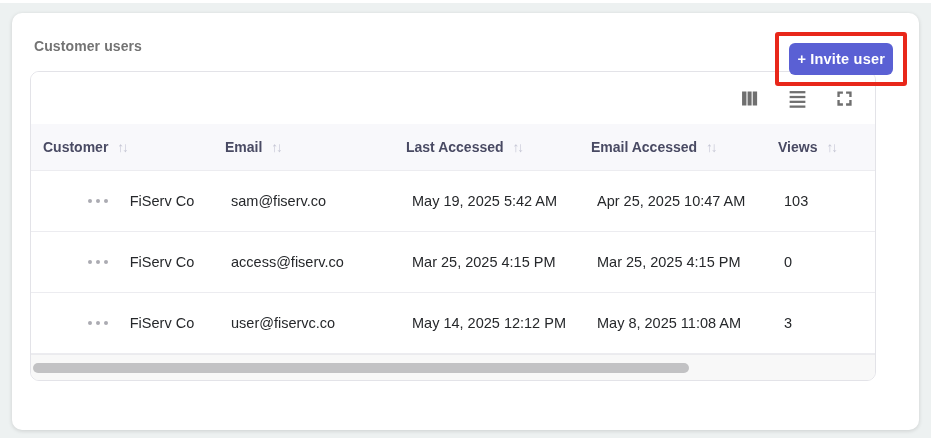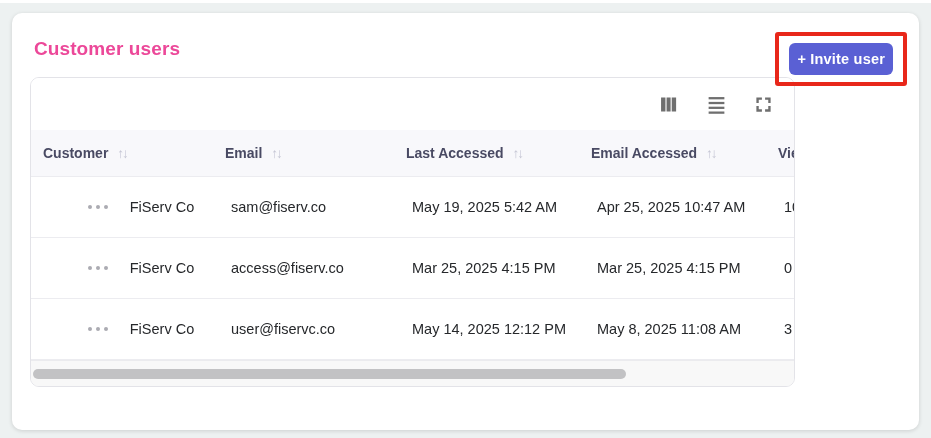--- a/index.html
+++ b/index.html
@@ -9,34 +9,34 @@
     background:#edf1f1;
     position:relative;
   }
   .top-strip { height:3px; background:#ffffff; }
   .card {
     position:absolute; left:12px; top:13px; width:907px; height:417px;
     background:#ffffff; border-radius:10px;
     box-shadow:0 1px 4px rgba(0,0,0,0.14);
   }
   .card-header { position:relative; padding:25px 22px 0 22px; }
-  .page-title { font-size:19px; font-weight:700; color:#ec4899; letter-spacing:.1px; }
+  .page-title { font-size:14px; font-weight:700; color:#737373; letter-spacing:.1px; }
   .page-subtitle { margin-top:8px; font-size:14px; color:#3e4247; }
   .annotation-box {
     position:absolute; top:19px; right:12px;
     border:4px solid #e8271a; border-radius:3px;
     padding:7px 10px; background:transparent;
   }
   .invite-btn {
     background:#5a60d4; color:#ffffff; border:none; border-radius:6px;
     font-family:inherit; font-size:14.5px; font-weight:700;
     padding:8px 8px; cursor:pointer; letter-spacing:.2px;
   }
   .table-wrap {
-    margin:17px 18px 0 18px; width:765px;
+    margin:17px 18px 0 18px; width:846px;
     border:1px solid #e3e3e8; border-radius:9px;
     background:#ffffff; overflow:hidden;
   }
   .table-toolbar {
     height:52px; display:flex; align-items:center; justify-content:flex-end;
     gap:23px; padding-right:19px; background:#ffffff;
   }
   .tool-btn {
     background:none; border:none; cursor:pointer; padding:2px;
     display:flex; align-items:center; justify-content:center;

